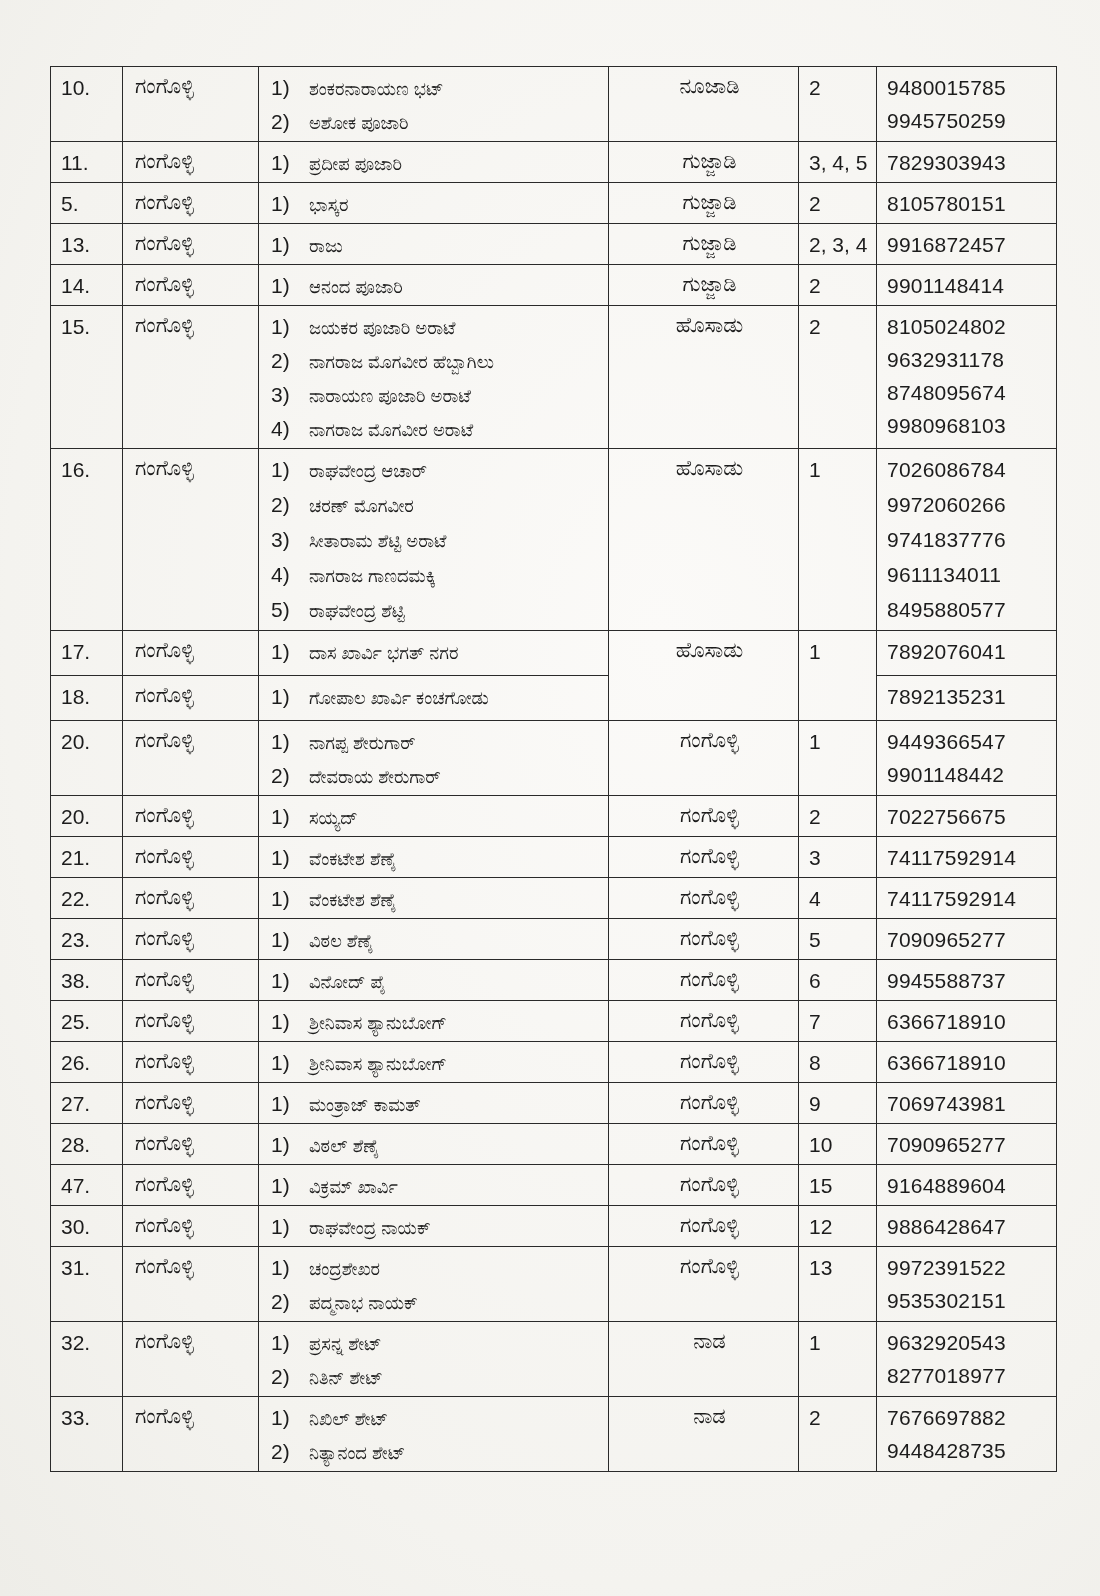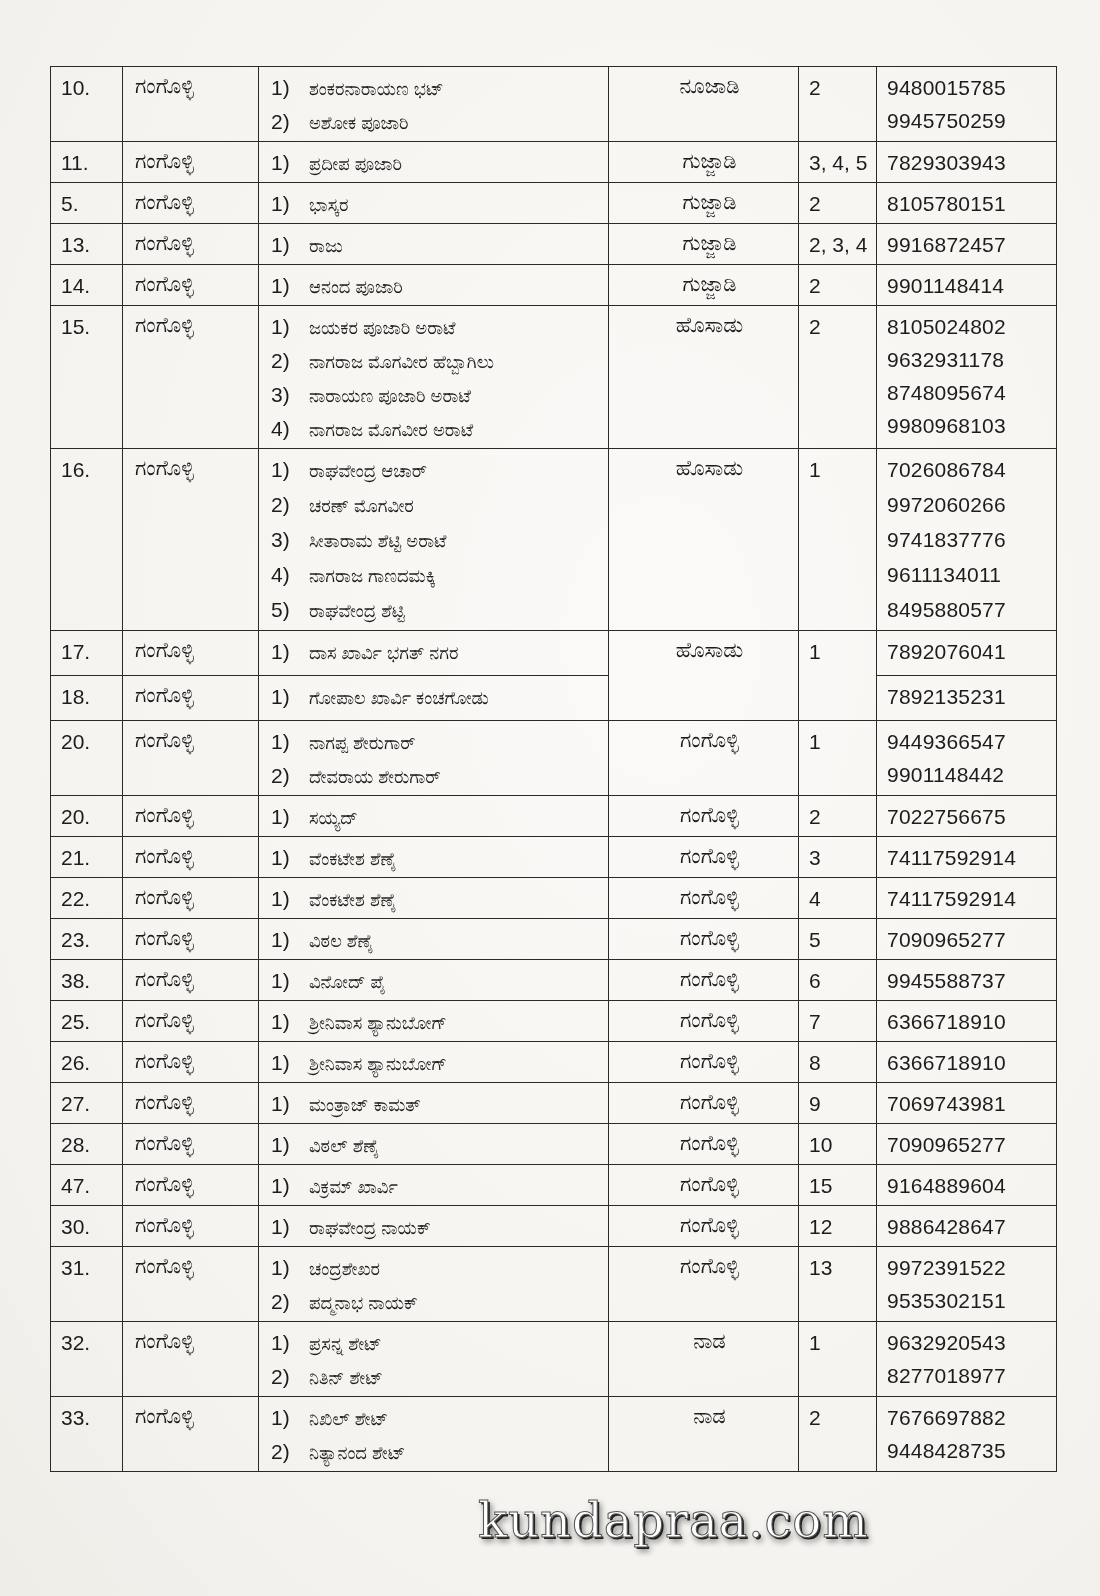--- a/index.html
+++ b/index.html
@@ -481,14 +481,13 @@
           </td>
           <td class="area">ನಾಡ</td>
           <td class="ward">2</td>
           <td class="phones">
             <div class="phone-line">7676697882</div>
             <div class="phone-line">9448428735</div>
           </td>
         </tr>
       </tbody>
   </table>
-  <div class="watermark">kundapraa.com</div>
 </div>
 
 </body></html>

